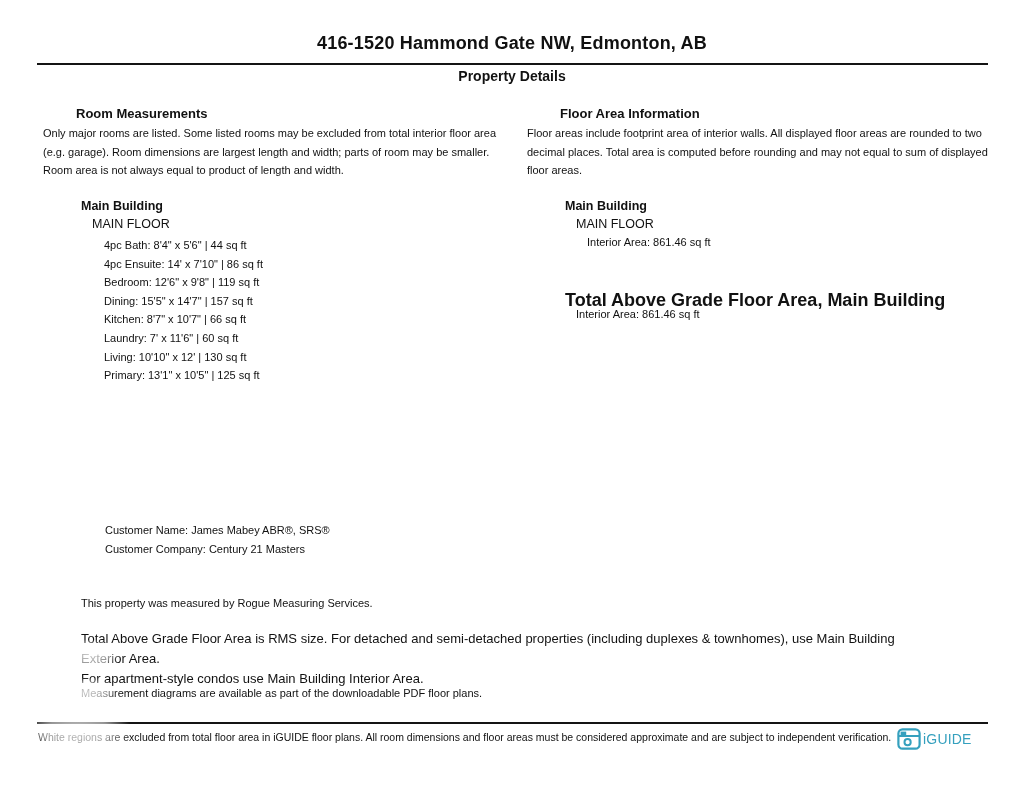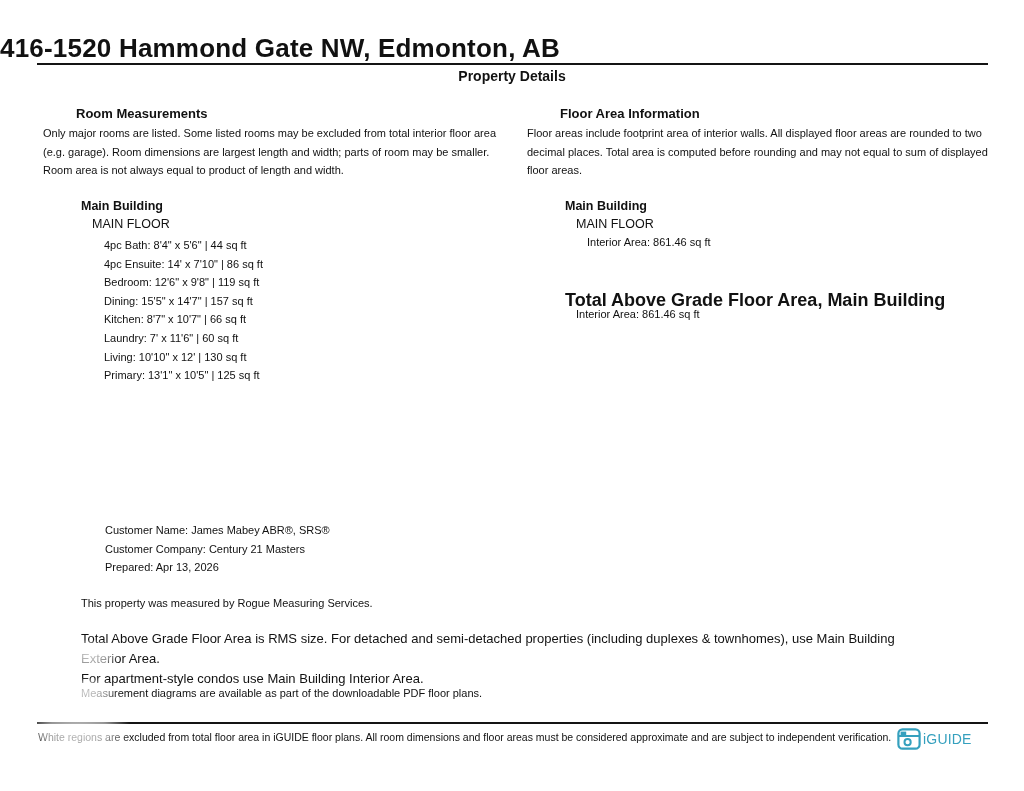--- a/index.html
+++ b/index.html
@@ -9,21 +9,22 @@
     height: 791px;
     background: #ffffff;
     font-family: "Liberation Sans", sans-serif;
     color: #111111;
     overflow: hidden;
   }
   .abs { position: absolute; }
 
   .doc-title {
     left: 0; right: 0; top: 33px;
-    font-size: 26px;
+    text-align: center;
+    font-size: 18px;
     font-weight: bold;
     letter-spacing: 0.2px;
   }
   .rule {
     left: 37px; width: 951px; height: 2px;
     background: #141414;
   }
   .rule-top { top: 63px; }
   .rule-bottom { top: 722px; }
   .doc-subtitle {
@@ -110,21 +111,20 @@
   <div class="abs building-heading" style="left:565px; top:199px;">Main Building</div>
   <div class="abs floor-label" style="left:576px; top:217px;">MAIN FLOOR</div>
   <div class="abs body-line" style="left:587px; top:233px;">Interior Area: 861.46 sq ft</div>
 
   <div class="abs total-heading" style="left:565px; top:290px;">Total Above Grade Floor Area, Main Building</div>
   <div class="abs body-line" style="left:576px; top:305px;">Interior Area: 861.46 sq ft</div>
 
   <div class="abs details-block" style="left:81px; top:521px;margin-left:24px;">
     <div>Customer Name: James Mabey ABR®, SRS®</div>
     <div>Customer Company: Century 21 Masters</div>
-    <div>Prepared: Apr 13, 2026</div>
   </div>
 
   <div class="abs body-line" style="left:81px; top:594px;">This property was measured by Rogue Measuring Services.</div>
 
   <div class="abs note" style="left:81px; top:629px;">Total Above Grade Floor Area is RMS size. For detached and semi-detached properties (including duplexes &amp; townhomes), use Main Building Exterior Area.
 For apartment-style condos use Main Building Interior Area.</div>
 
   <div class="abs body-line" style="left:81px; top:684px;">Measurement diagrams are available as part of the downloadable PDF floor plans.</div>
 
   <div class="abs rule rule-bottom"></div>

